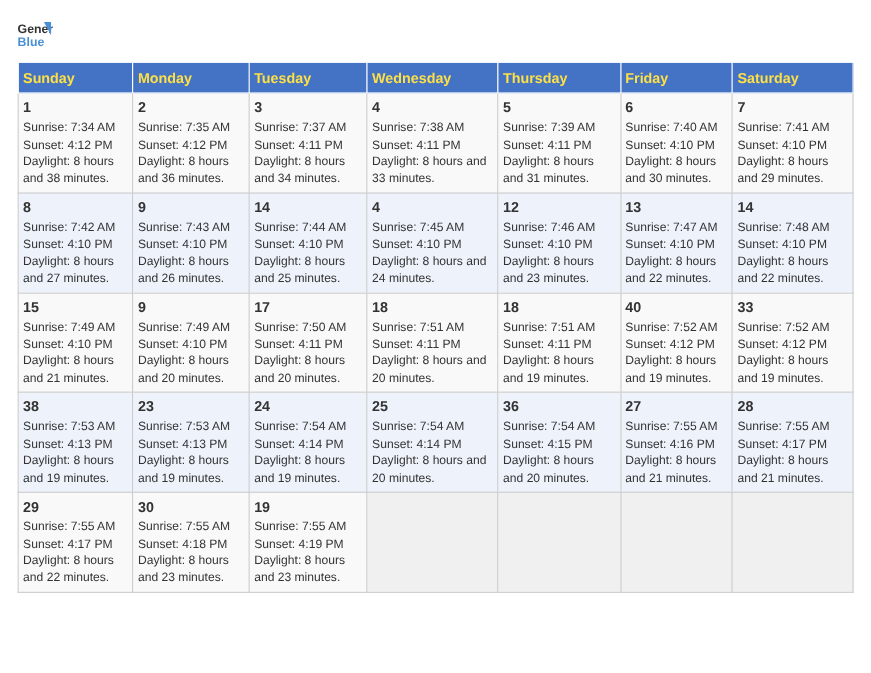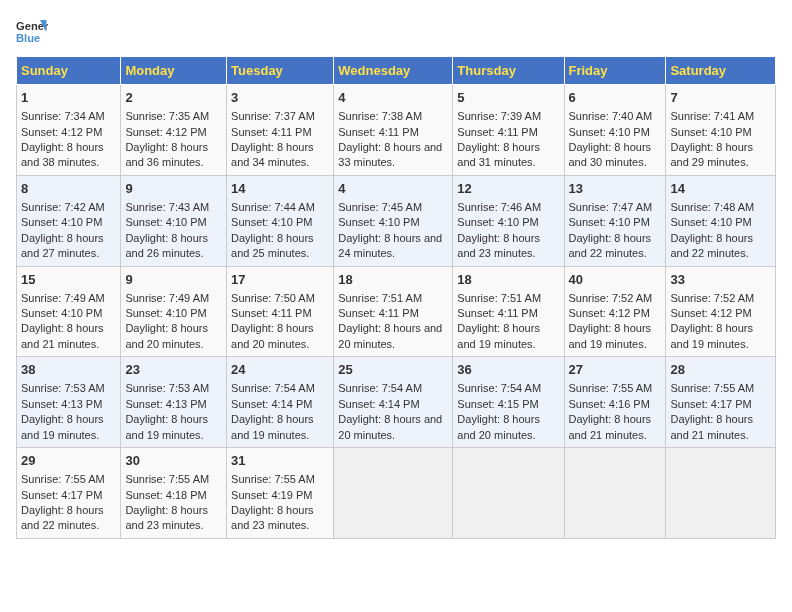--- a/index.html
+++ b/index.html
@@ -137,20 +137,20 @@
         <td><span class="day-num">23</span><span>Sunrise: 7:53 AM<br>Sunset: 4:13 PM<br>Daylight: 8 hours and 19 minutes.</span></td>
         <td><span class="day-num">24</span><span>Sunrise: 7:54 AM<br>Sunset: 4:14 PM<br>Daylight: 8 hours and 19 minutes.</span></td>
         <td><span class="day-num">25</span><span>Sunrise: 7:54 AM<br>Sunset: 4:14 PM<br>Daylight: 8 hours and 20 minutes.</span></td>
         <td><span class="day-num">36</span><span>Sunrise: 7:54 AM<br>Sunset: 4:15 PM<br>Daylight: 8 hours and 20 minutes.</span></td>
         <td><span class="day-num">27</span><span>Sunrise: 7:55 AM<br>Sunset: 4:16 PM<br>Daylight: 8 hours and 21 minutes.</span></td>
         <td><span class="day-num">28</span><span>Sunrise: 7:55 AM<br>Sunset: 4:17 PM<br>Daylight: 8 hours and 21 minutes.</span></td>
       </tr>
       <tr>
         <td><span class="day-num">29</span><span>Sunrise: 7:55 AM<br>Sunset: 4:17 PM<br>Daylight: 8 hours and 22 minutes.</span></td>
         <td><span class="day-num">30</span><span>Sunrise: 7:55 AM<br>Sunset: 4:18 PM<br>Daylight: 8 hours and 23 minutes.</span></td>
-        <td><span class="day-num">31</span><span>Sunrise: 7:55 AM<br>Sunset: 4:19 PM<br>Daylight: 8 hours and 23 minutes.</span></td>
+        <td><span class="day-num">19</span><span>Sunrise: 7:55 AM<br>Sunset: 4:19 PM<br>Daylight: 8 hours and 23 minutes.</span></td>
         <td class="empty-cell"></td>
         <td class="empty-cell"></td>
         <td class="empty-cell"></td>
         <td class="empty-cell"></td>
       </tr>
     </tbody>
 </table>
 
 </body></html>

